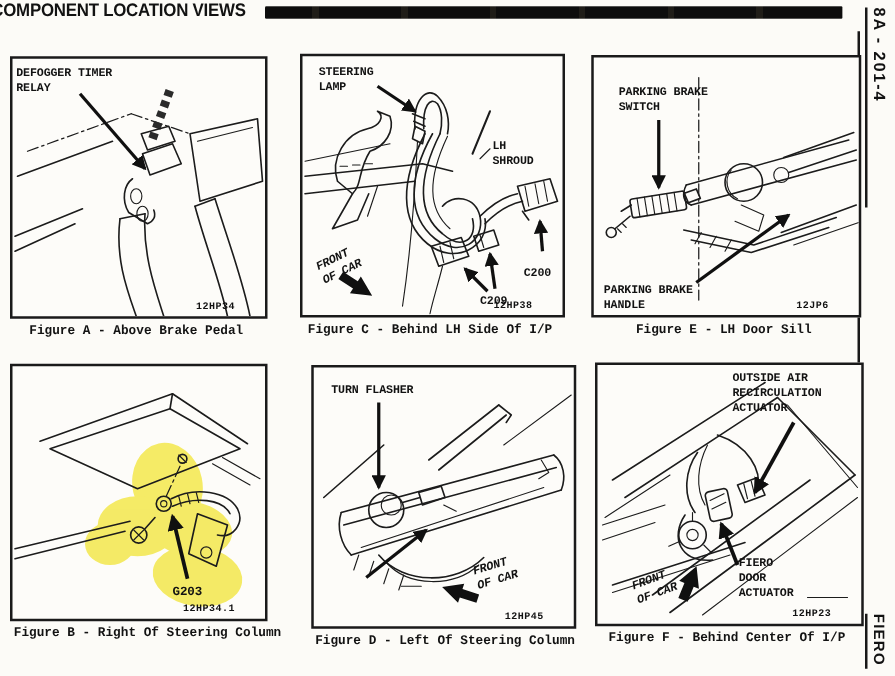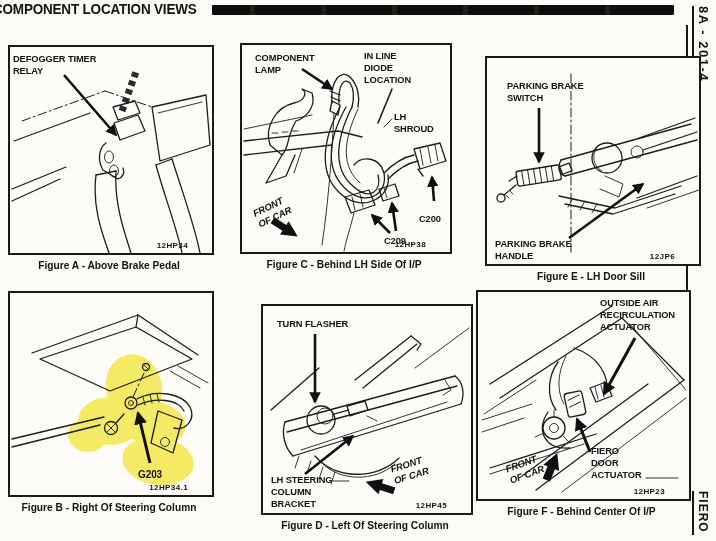--- a/index.html
+++ b/index.html
@@ -11,21 +11,21 @@
   .redact-bar{position:absolute;left:212px;top:5px;width:462px;height:10px;background:#0d0d0d;
          background-image:repeating-linear-gradient(90deg,#0d0d0d 0 38px,#1f1d18 38px 43px,#0d0d0d 43px 71px);
          border-radius:1px;}
   
   .side-rule{position:absolute;left:686px;top:25px;width:2px;height:452px;background:#181818;}
   .side-ref{position:absolute;left:692px;top:6px;writing-mode:vertical-rl;font-weight:bold;
          font-size:13px;letter-spacing:1.5px;border-left:2px solid #181818;padding-left:2px;height:160px;}
   .side-model{position:absolute;left:692px;top:491px;writing-mode:vertical-rl;font-weight:bold;
          font-size:12px;letter-spacing:1px;border-left:2px solid #181818;padding-left:2px;height:44px;}
   
-  .panel{position:absolute;}
+  .panel{position:absolute;font-family:Liberation Mono, monospace;}
   .pbox{position:relative;border:2px solid #1a1a1a;background:#fdfcf9;overflow:hidden;}
   .pcap{margin-top:4px;text-align:center;font-weight:bold;font-size:10.5px;
         transform:scaleX(.97);transform-origin:center top;white-space:nowrap;}
   .lbl{position:absolute;font-weight:bold;font-size:9.3px;line-height:1.3;letter-spacing:-.1px;
        white-space:pre-line;z-index:3;}
   .code{position:absolute;right:24px;bottom:3px;font-weight:bold;font-size:8px;
         letter-spacing:.4px;z-index:3;}
   .foc{font-style:italic;font-size:9.5px;transform-origin:left top;}
   svg.art{position:absolute;left:0;top:0;z-index:1;}
   .s{fill:none;stroke:#1c1c1c;stroke-width:1.3;stroke-linecap:round;stroke-linejoin:round;}
@@ -125,37 +125,34 @@
         <path class="s thin" d="M150,74 l-8,8"></path>
         <line class="aw" x1="60" y1="24" x2="90" y2="44" marker-end="url(#ah)"></line>
         <line class="aw" x1="192" y1="156" x2="190" y2="132" marker-end="url(#ah)"></line>
         <line class="aw" x1="148" y1="188" x2="130" y2="170" marker-end="url(#ah)"></line>
         <line class="aw" x1="154" y1="186" x2="150" y2="158" marker-end="url(#ah)"></line>
 
         <g transform="translate(44,184) rotate(33)">
           <path class="blk" d="M-16,-3.5 L-2,-3.5 L-2,-8 L14,0 L-2,8 L-2,3.5 L-16,3.5 Z"></path>
         </g>
       </svg>
-      <div class="lbl" style="left:13px;top:7px">COMPONENT
+      <div class="lbl" style="left:13px;top:7px">STEERING
 LAMP</div>
-      <div class="lbl" style="left:122px;top:5px">IN LINE
-DIODE
-LOCATION</div>
       <div class="lbl" style="left:152px;top:66px">LH
 SHROUD</div>
       <div class="lbl" style="left:177px;top:168px">C200</div>
       <div class="lbl" style="left:142px;top:190px">C209</div>
       <div class="lbl foc" style="left:9px;top:164px;transform:rotate(-26deg)">FRONT
 OF CAR</div>
       <div class="code">12HP38</div>
     </div>
     <figcaption class="pcap">Figure C - Behind LH Side Of I/P</figcaption>
   </figure>
 
-  <figure class="panel" style="left:473px;top:44px;width:212px;margin:12px">
+  <figure class="panel" style="left:473px;top:44px;width:212px;margin:0">
     <div class="pbox" style="width:212px;height:206px">
       <svg class="art" width="212" height="206" viewBox="0 0 212 206">
         <line class="s dd" x1="84" y1="16" x2="84" y2="194"></line>
 
         <path class="s" d="M74,102 L204,66"></path>
         <path class="s" d="M78,118 L210,82"></path>
         <path class="s" d="M74,102 C70,110 72,116 78,118"></path>
         <path class="s" d="M152,80 L208,60"></path>
         <path class="s" d="M156,92 L210,74"></path>
         <circle class="s" cx="120" cy="100" r="15"></circle>
@@ -228,21 +225,21 @@
         <path class="s" d="M106,130 L114,121"></path>
 
         <line class="aw3" x1="140" y1="170" x2="128" y2="120" marker-end="url(#ah)"></line>
       </svg>
       <div class="lbl" style="left:128px;top:175px;font-size:10px">G203</div>
       <div class="code">12HP34.1</div>
     </div>
     <figcaption class="pcap">Figure B - Right Of Steering Column</figcaption>
   </figure>
 
-  <figure class="panel" style="left:245px;top:288px;width:208px;margin:16px">
+  <figure class="panel" style="left:245px;top:288px;width:208px;margin:4px">
     <div class="pbox" style="width:208px;height:207px">
       <svg class="art" width="208" height="207" viewBox="0 0 208 207">
         <path class="s" d="M8,104 L56,62"></path>
 
         <path class="s" d="M92,74 L148,30"></path>
         <path class="s" d="M100,82 L154,38"></path>
         <path class="s" d="M148,30 l10,8 -4,6"></path>
         <path class="s thin" d="M152,62 L206,22"></path>
 
         <path class="s" d="M22,116 L192,70"></path>
@@ -264,23 +261,20 @@
         <path class="s thin" d="M36,150 l-4,12 M48,155 l-4,12 M60,161 l-4,12 M72,166 l-4,12"></path>
 
         <line class="aw" x1="52" y1="28" x2="52" y2="96" marker-end="url(#ah)"></line>
         <line class="aw" x1="42" y1="168" x2="90" y2="130" marker-end="url(#ah)"></line>
         <line class="s thin" x1="70" y1="175" x2="86" y2="175"></line>
         <g transform="translate(116,180) rotate(198)">
           <path class="blk" d="M-16,-3.5 L-2,-3.5 L-2,-8 L14,0 L-2,8 L-2,3.5 L-16,3.5 Z"></path>
         </g>
       </svg>
       <div class="lbl" style="left:14px;top:12px">TURN FLASHER</div>
-      <div class="lbl" style="left:8px;top:168px">LH STEERING
-COLUMN
-BRACKET</div>
       <div class="lbl foc" style="left:126px;top:158px;transform:rotate(-17deg)">FRONT
 OF CAR</div>
       <div class="code">12HP45</div>
     </div>
     <figcaption class="pcap">Figure D - Left Of Steering Column</figcaption>
   </figure>
 
   <figure class="panel" style="left:476px;top:290px;width:211px;margin:0">
     <div class="pbox" style="width:211px;height:207px">
       <svg class="art" width="211" height="207" viewBox="0 0 211 207">
@@ -312,21 +306,21 @@
         <path class="s thin" d="M76,125 v-7 M66,141 l-9,4 M85,144 l6,6"></path>
         <path class="s" d="M70,120 C58,138 66,158 92,156"></path>
 
         <line class="aw3" x1="157" y1="46" x2="126" y2="102" marker-end="url(#ah)"></line>
         <line class="aw3" x1="112" y1="160" x2="99" y2="127" marker-end="url(#ah)"></line>
         <line class="s thin" x1="168" y1="186" x2="200" y2="186"></line>
         <g transform="translate(74,174) rotate(-68)">
           <path class="blk" d="M-15,-4 L-2,-4 L-2,-8.5 L14,0 L-2,8.5 L-2,4 L-15,4 Z"></path>
         </g>
       </svg>
-      <div class="lbl" style="left:122px;top:5px">OUTSIDE AIR
+      <div class="lbl" style="left:108px;top:5px">OUTSIDE AIR
 RECIRCULATION
 ACTUATOR</div>
       <div class="lbl" style="left:113px;top:153px">FIERO
 DOOR
 ACTUATOR</div>
       <div class="lbl foc" style="left:26px;top:172px;transform:rotate(-20deg)">FRONT
 OF CAR</div>
       <div class="code">12HP23</div>
     </div>
     <figcaption class="pcap">Figure F - Behind Center Of I/P</figcaption>

